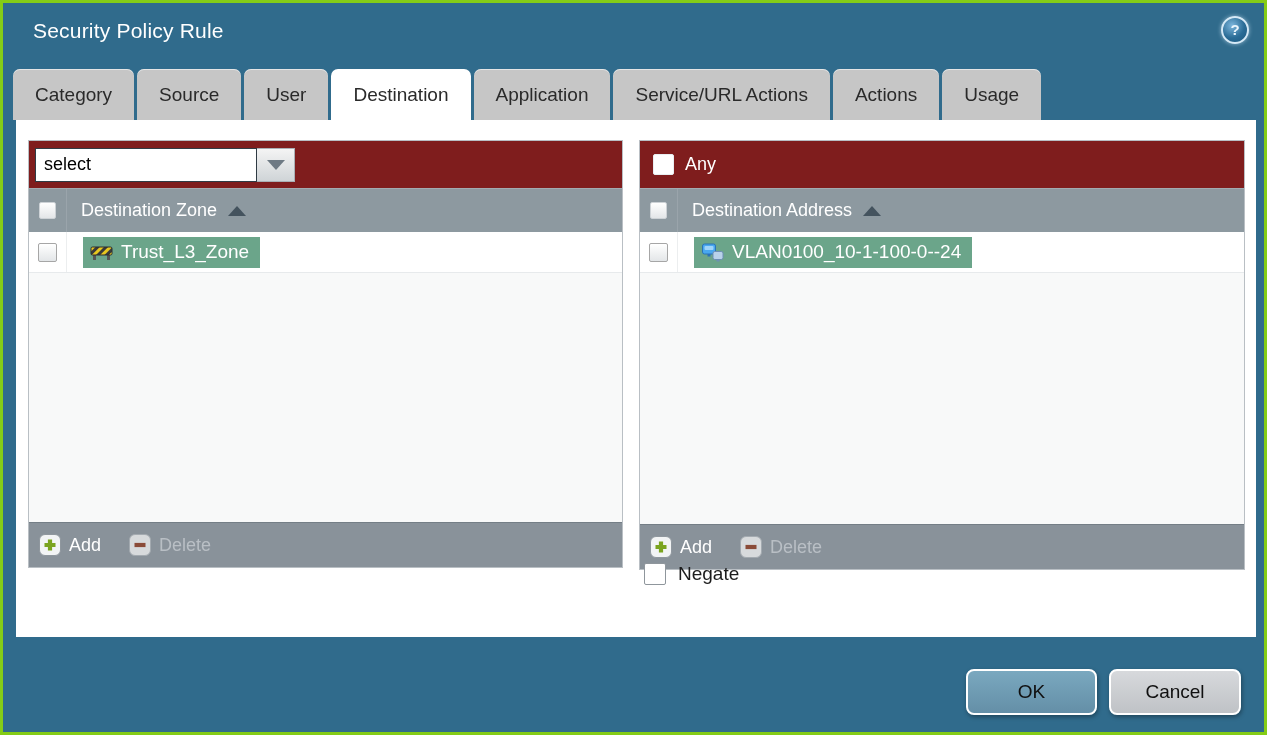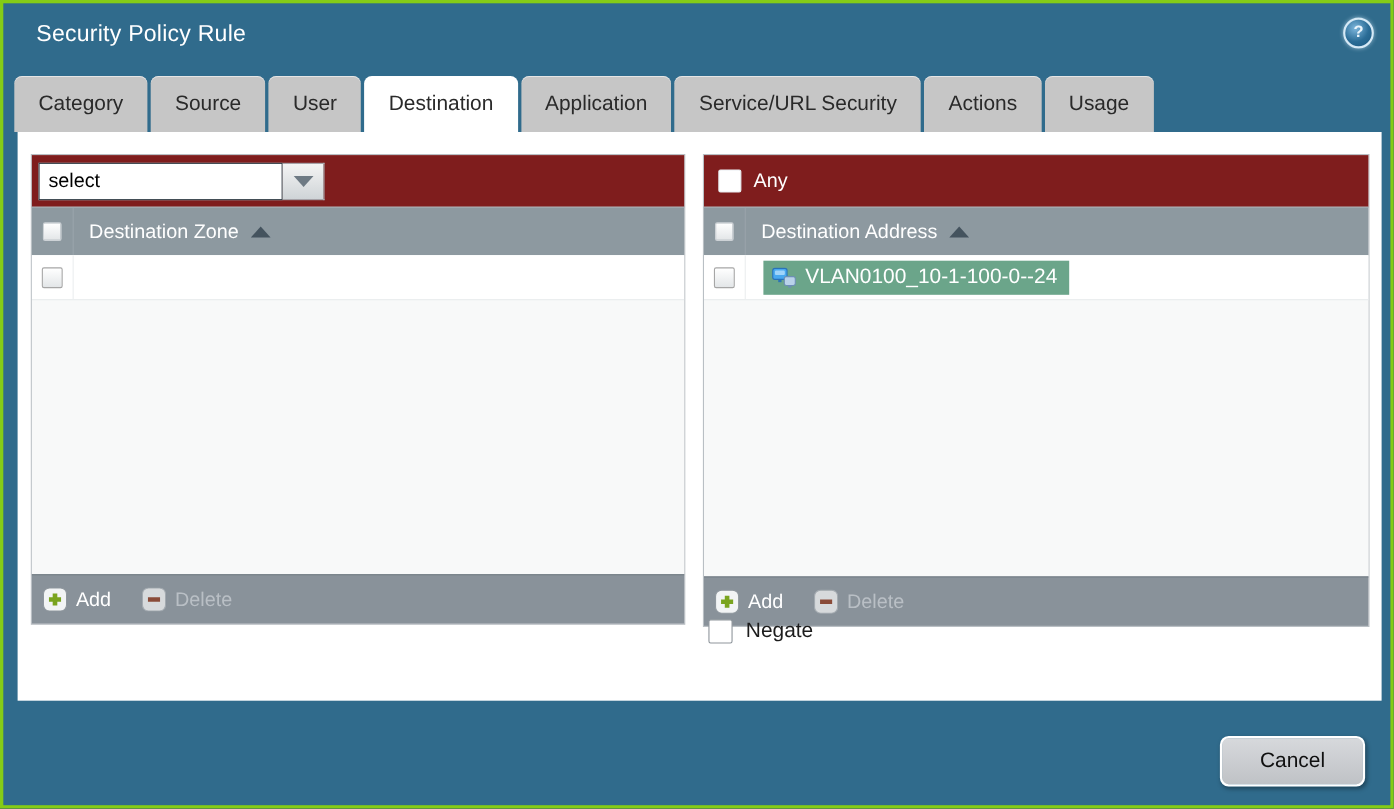--- a/index.html
+++ b/index.html
@@ -82,21 +82,21 @@
 
   <div class="title">Security Policy Rule</div>
   <div class="help-icon">?</div>
 
   <div class="tabs">
     <div class="tab">Category</div>
     <div class="tab">Source</div>
     <div class="tab">User</div>
     <div class="tab active">Destination</div>
     <div class="tab">Application</div>
-    <div class="tab">Service/URL Security</div>
+    <div class="tab">Service/URL Actions</div>
     <div class="tab">Actions</div>
     <div class="tab">Usage</div>
   </div>
 
   <div class="content">
 
     <div class="panel panel-left">
       <div class="panel-toolbar">
         <div class="combo">
           <div class="combo-input">select</div>
@@ -111,20 +111,35 @@
         </div>
         <div class="hdr-label">
           <span>Destination Zone</span>
           <div class="tri-up"></div>
         </div>
       </div>
       <div class="panel-list">
         <div class="list-row">
           <div class="cb-cell cb-cell-row">
             <div class="cb cb-row"></div>
+          </div>
+          <div class="chip">
+            <svg width="23" height="17" viewBox="0 0 23 17">
+              <defs>
+                <pattern id="stripes" width="6" height="6" patternUnits="userSpaceOnUse" patternTransform="rotate(45)">
+                  <rect width="6" height="6" fill="#e8c place"></rect>
+                  <rect width="6" height="6" fill="#e8c81f"></rect>
+                  <rect width="3" height="6" fill="#3a3a3a"></rect>
+                </pattern>
+              </defs>
+              <rect x="3" y="10" width="3" height="6" fill="#555"></rect>
+              <rect x="17" y="10" width="3" height="6" fill="#555"></rect>
+              <rect x="1" y="3" width="21" height="8" rx="1.5" fill="url(#stripes)" stroke="#2e2e2e" stroke-width="1"></rect>
+            </svg>
+            <span>Trust_L3_Zone</span>
           </div>
         </div>
       </div>
       <div class="panel-footer">
         <div class="foot-btn add">
           <svg width="22" height="22" viewBox="0 0 22 22">
             <rect x="0.5" y="0.5" width="21" height="21" rx="5.5" fill="#f2f4f5" stroke="#8f979e"></rect>
             <path d="M11 5.5 V16.5 M5.5 11 H16.5" stroke="#7aa41f" stroke-width="4.2"></path>
           </svg>
           <span>Add</span>
@@ -190,15 +205,16 @@
       </div>
     </div>
 
     <div class="negate-row">
       <div class="cb cb-negate"></div>
       <span class="negate-label">Negate</span>
     </div>
 
   </div>
 
+  <div class="btn btn-ok">OK</div>
   <div class="btn btn-cancel">Cancel</div>
 
 </div>
 
 </body></html>

